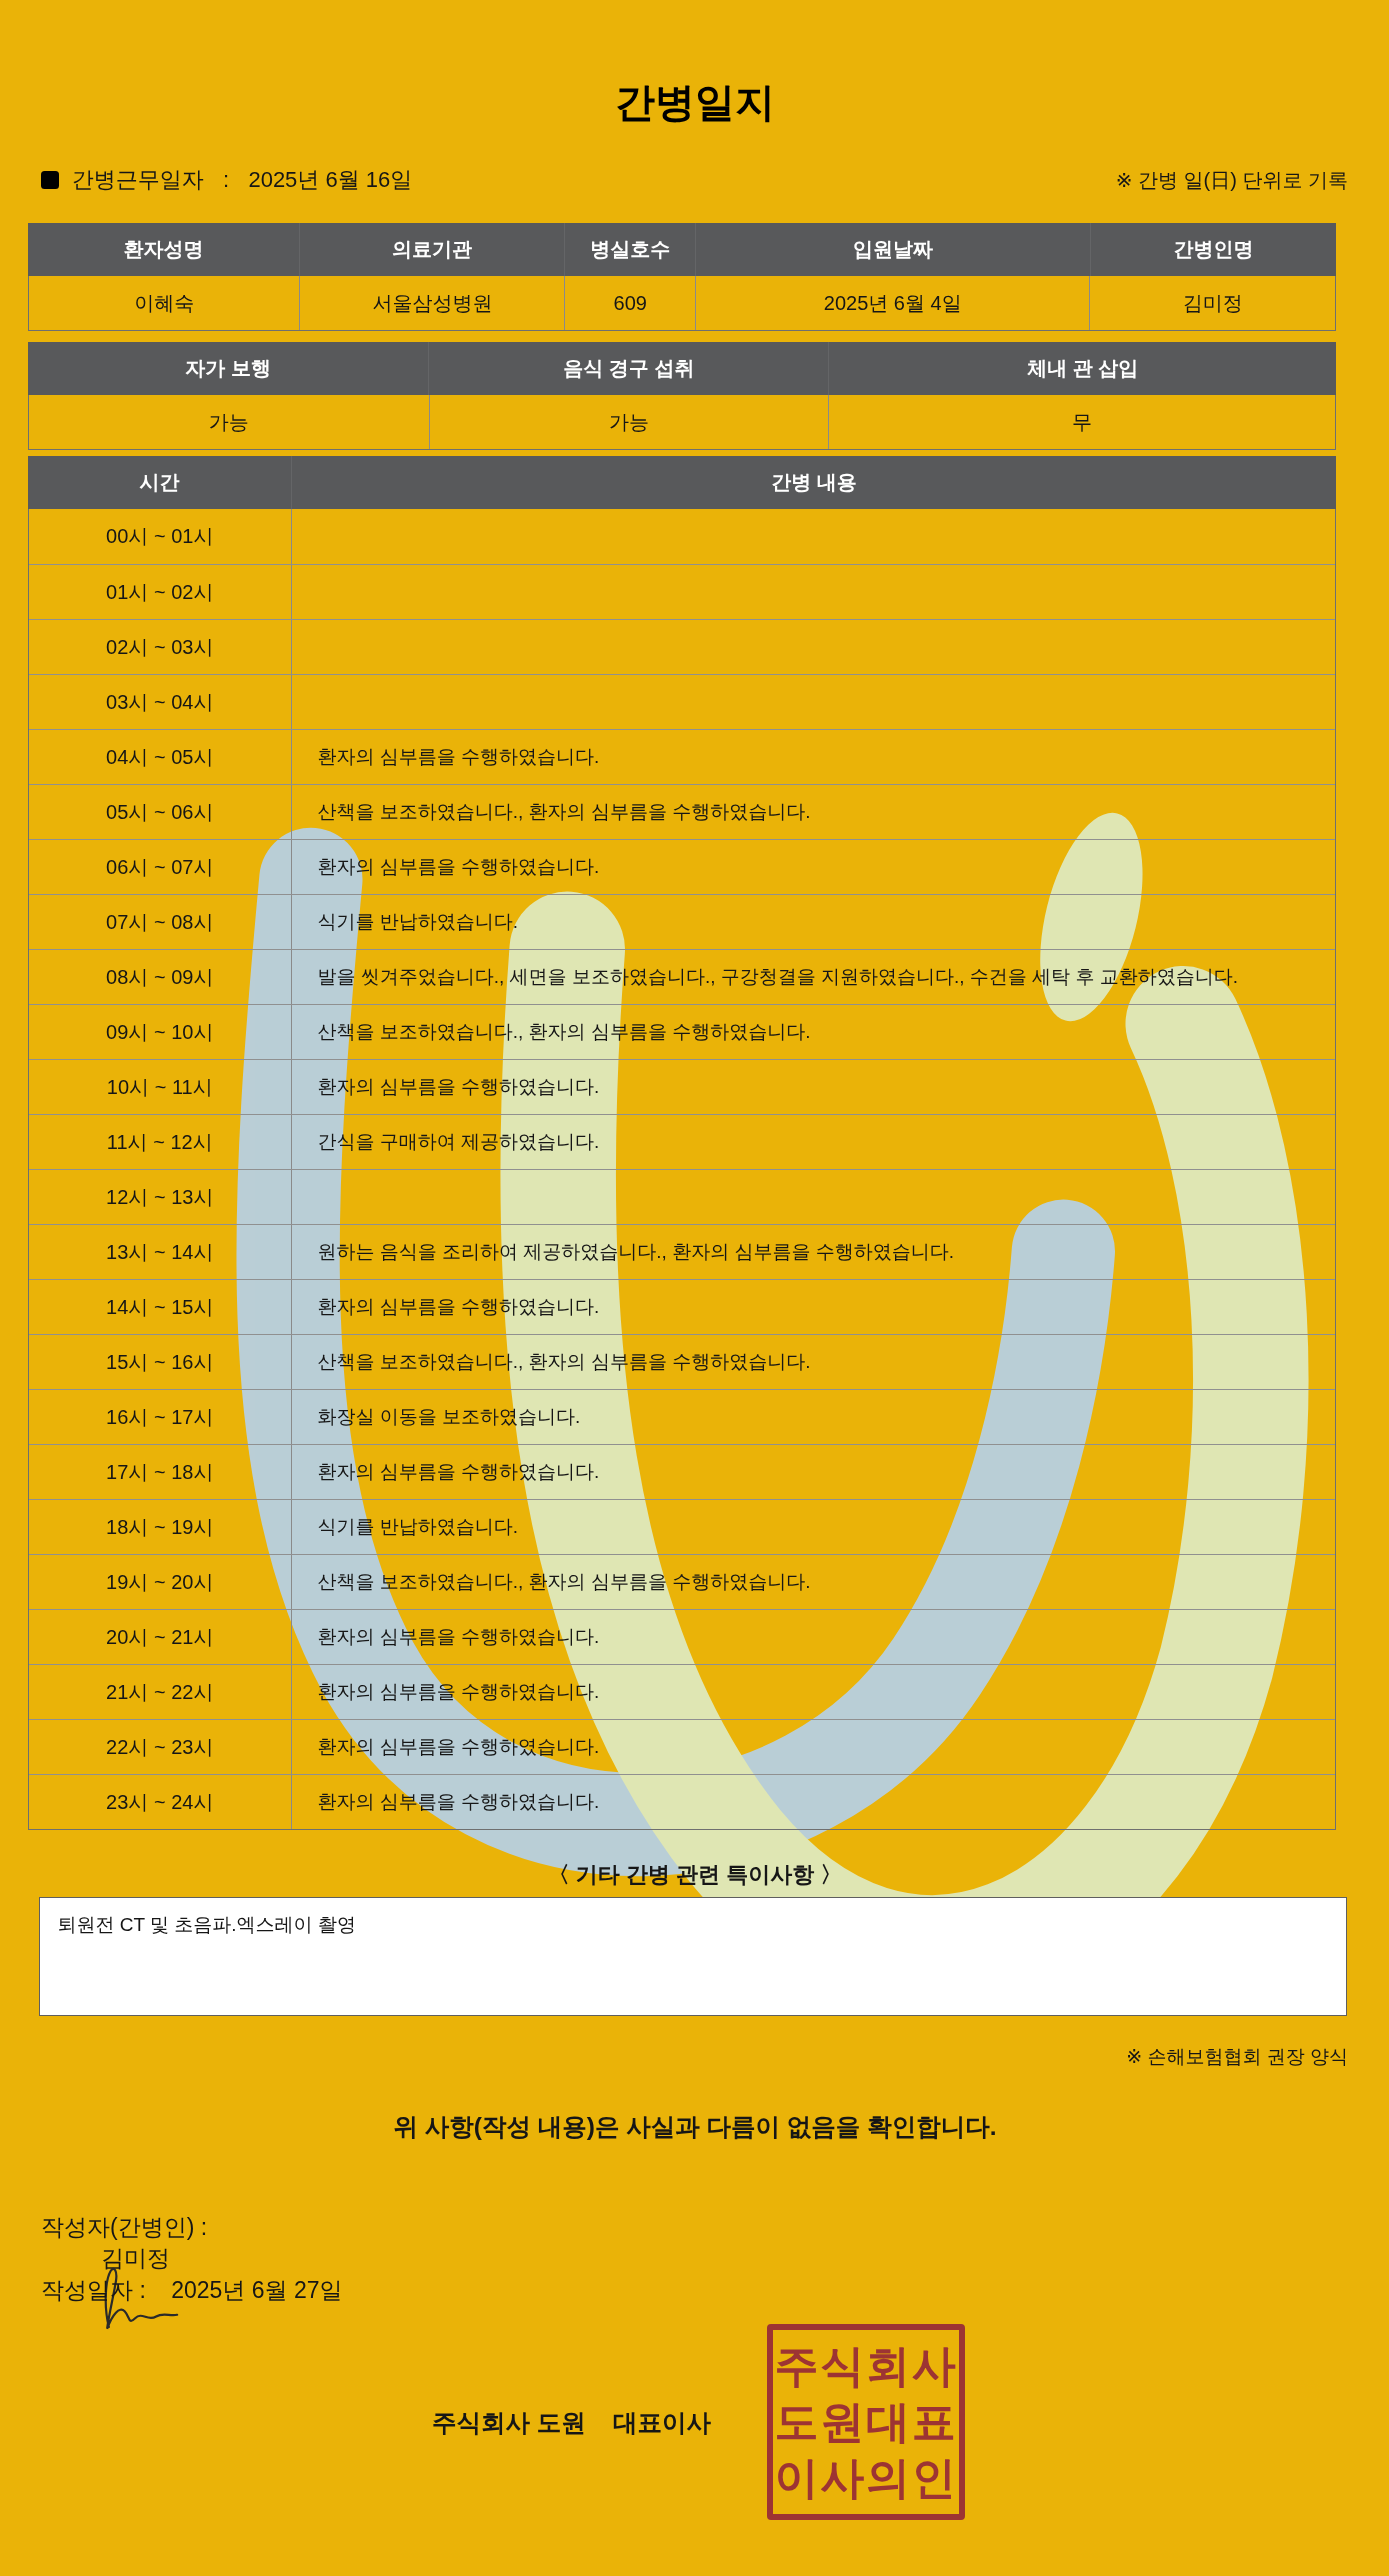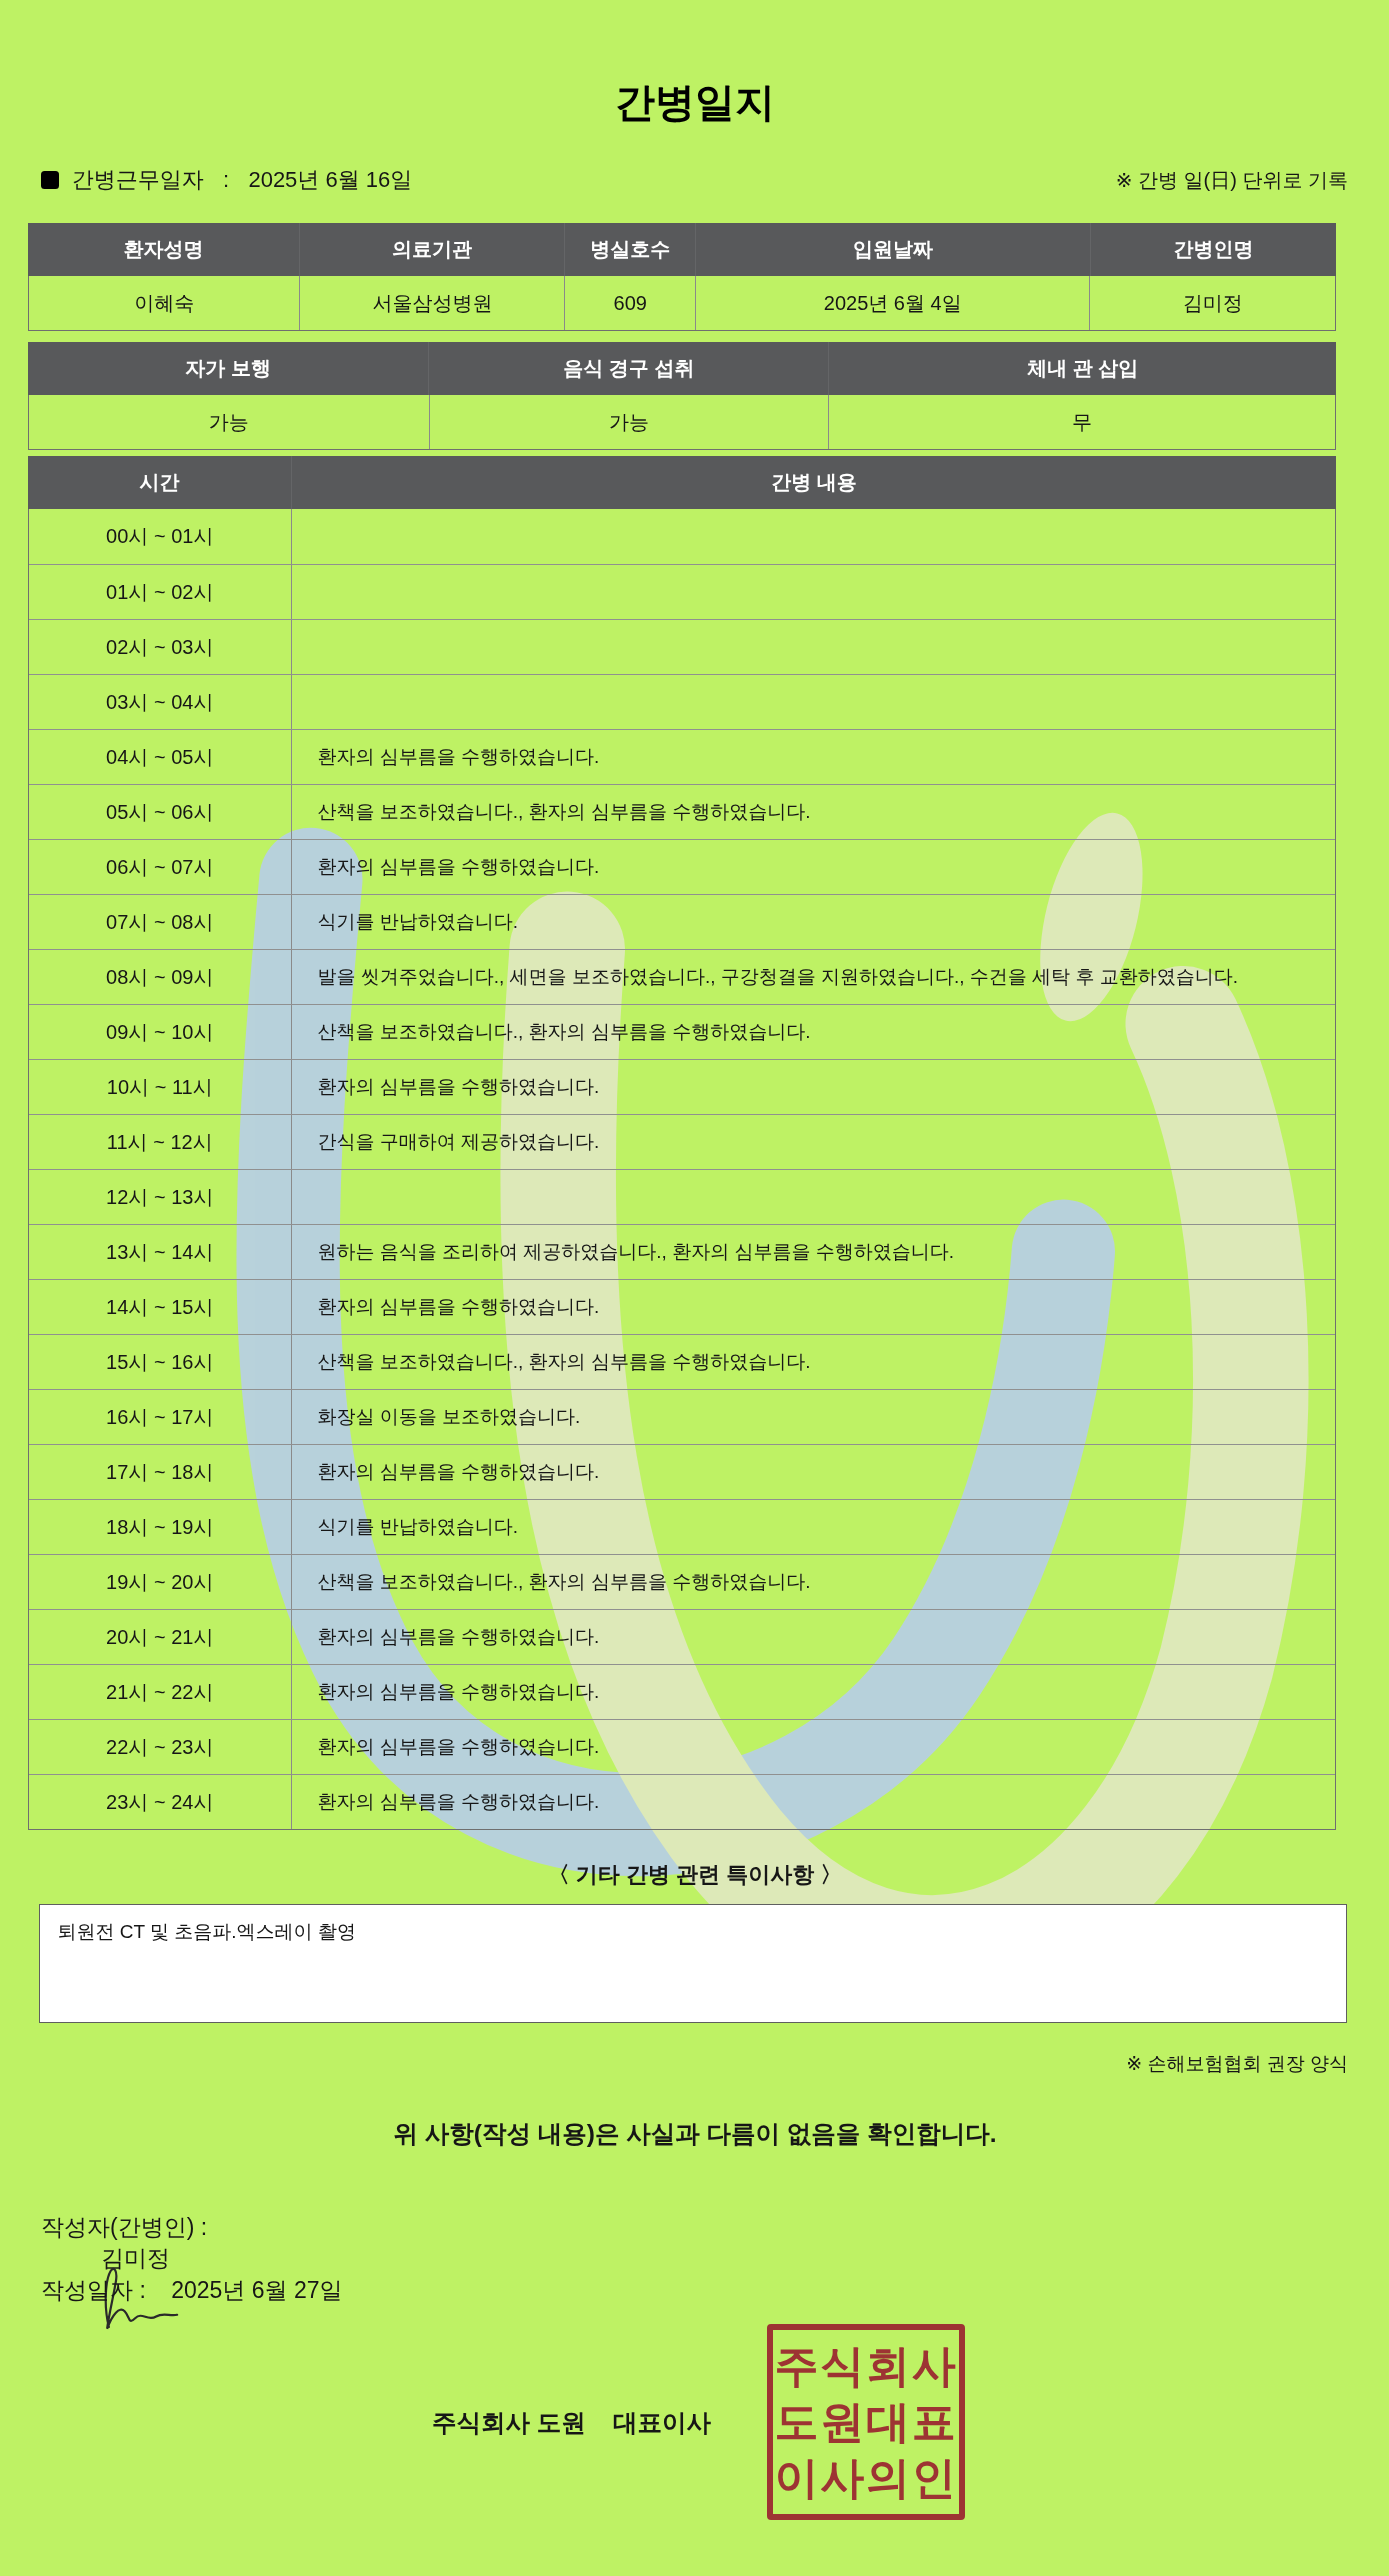--- a/index.html
+++ b/index.html
@@ -1,18 +1,18 @@
 <!DOCTYPE html>
 <html style="font-size:14px"><head>
 <meta charset="utf-8">
 <style>
   * { margin:0; padding:0; box-sizing:border-box; }
   html,body { background:#ffffff; }
   .page {
-    position:relative; width:1390px; height:2576px; background:#bef264;
+    position:relative; width:1390px; height:2576px; background:#eab308;
     font-family:"Liberation Sans","DejaVu Sans",sans-serif; color:#161616; overflow:hidden;
   }
   .watermark { position:absolute; left:0; top:0; z-index:0; }
   .content { position:relative; z-index:1; }
 
   .title { text-align:center; padding-top:79px; font-size:40px; font-weight:bold; line-height:46px; color:#000; }
 
   .meta-row { display:flex; justify-content:space-between; align-items:center; margin:40px 42px 0 41px; height:30px;text-align:center; }
   .meta-left { font-size:22px; display:flex; align-items:center; gap:8.8px; }
   .bullet { width:18.4px; height:18.4px; background:#000; border-radius:3.5px; display:inline-block; margin-right:3.5px; }
@@ -49,21 +49,21 @@
     width:20.1%; display:flex; align-items:center; justify-content:center;
     font-size:20px; border-right:1.8px solid #8a8a8a;
   }
   .hrow .cont {
     width:79.9%; display:flex; align-items:center; font-size:19px;
     padding-left:26px; padding-right:8.8px; white-space:nowrap; overflow:hidden;
   }
 
   .notes-title { margin-top:30px; text-align:center; font-size:22px; font-weight:bold; }
   .notes-box {
-    width:1308px; margin:14px 0 0 39px; height:119px;
+    width:1308px; margin:7px 0 0 39px; height:119px;
     border:1.8px solid #5f5f5f; background:#fff; padding:14px 17.5px; font-size:19px;
   }
   .form-note { margin:28px 42px 0 0; text-align:right; font-size:19px; }
   .confirmation { margin-top:40px; text-align:center; font-size:24.5px; font-weight:bold; }
 
   .author-line { position:absolute; left:41px; top:2212px; font-size:23px; display:flex; align-items:center;flex-direction:column; }
   .author-name { margin-left:23px; }
   .signature { margin-left:51px; margin-top:-10.5px; }
   .date-line { position:absolute; left:41px; top:2275px; font-size:23px; }
   .date-value { margin-left:19px; }

